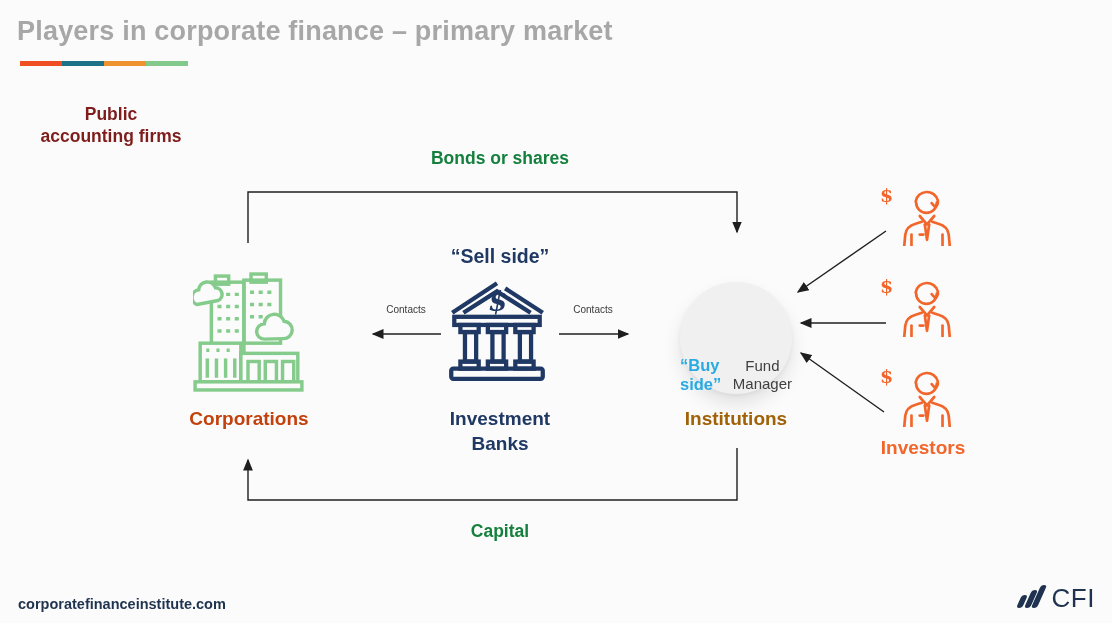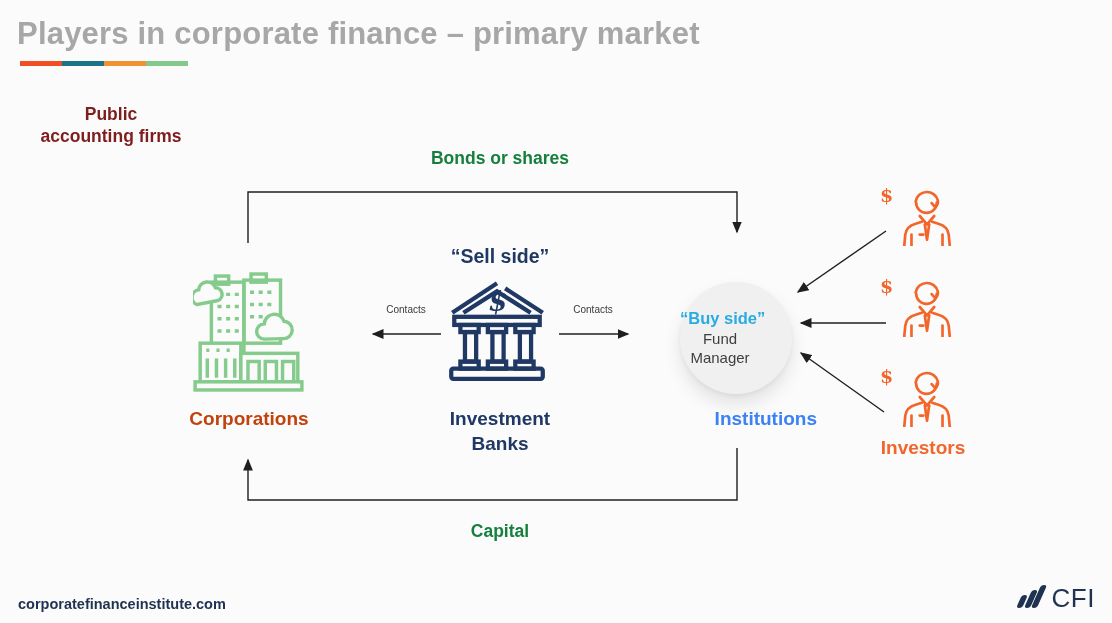--- a/index.html
+++ b/index.html
@@ -5,21 +5,21 @@
   * { box-sizing: border-box; }
   body { margin: 0; background: #ffffff; }
   .canvas {
     position: relative; width: 1112px; height: 623px;
     background: #FBFBFB; overflow: hidden;
     font-family: "Liberation Sans", sans-serif;
   }
   .abs { position: absolute; }
 
   .slide-title {
-    left: 17px; top: 16px; font-size: 31px; font-weight: 700;
+    left: 17px; top: 16px; font-size: 27px; font-weight: 700;
     color: #A7A7A7; letter-spacing: 0.2px; white-space: nowrap;
   }
   .accent-bar { left: 20px; top: 61px; width: 168px; height: 5px; display: flex; }
   .accent-bar span { flex: 1; }
   .seg1 { background: #F04E23; } .seg2 { background: #1C7287; }
   .seg3 { background: #EF9230; } .seg4 { background: #84C98C; }
 
   .purple-note {
     left: 38px; top: 103px; width: 146px; text-align: center;
     color: #7f1d1d; font-weight: 700; font-size: 17.5px; line-height: 1.27;
@@ -32,32 +32,32 @@
 
   .contacts {
     color: #3A3A3A; font-size: 10px; text-align: center; width: 82px;
   }
   .contacts-left { left: 365px; top: 304px; }
   .contacts-right { left: 552px; top: 304px; }
 
   .node-label { font-weight: 700; font-size: 19px; text-align: center; line-height: 1.3; }
   .corp-label { left: 159px; top: 407px; width: 180px; color: #c2410c; }
   .ib-label { left: 425px; top: 407px; width: 150px; color: #1F3864; }
-  .inst-label { left: 655px; top: 407px; width: 162px; color: #3b82f6; text-align: right; }
+  .inst-label { left: 655px; top: 407px; width: 162px; color: #a16207; }
   .inv-label { left: 850px; top: 436px; width: 146px; color: #F2662B; }
   .sell-side { left: 415px; top: 244px; width: 170px; color: #1F3864; font-size: 19.5px; }
 
   .corp-icon { left: 193px; top: 272px; }
   .bank-icon { left: 440px; top: 268px; }
 
   .buy-circle {
     left: 680px; top: 282px; width: 112px; height: 112px; border-radius: 50%;
     background: #F0F0F0;
     box-shadow: 0 10px 18px rgba(0,0,0,0.10), 0 2px 4px rgba(0,0,0,0.05);
-    display: flex; flex-direction: column; align-items: flex-start; justify-content: center;
+    display: flex; flex-direction: row; align-items: flex-end; justify-content: center;
   }
   .buy-tag { color: #29ABE2; font-weight: 700; font-size: 16.5px; }
   .buy-sub { color: #3F3F3F; font-size: 15px; width: 80px; text-align: center; line-height: 1.25; margin-top: 2px; }
 
   .investor { width: 80px; height: 62px; }
   .inv-1 { left: 878px; top: 184px; }
   .inv-2 { left: 878px; top: 275px; }
   .inv-3 { left: 878px; top: 365px; }
   .inv-dollar {
     position: absolute; left: 2px; top: 0px; color: #F2662B;

